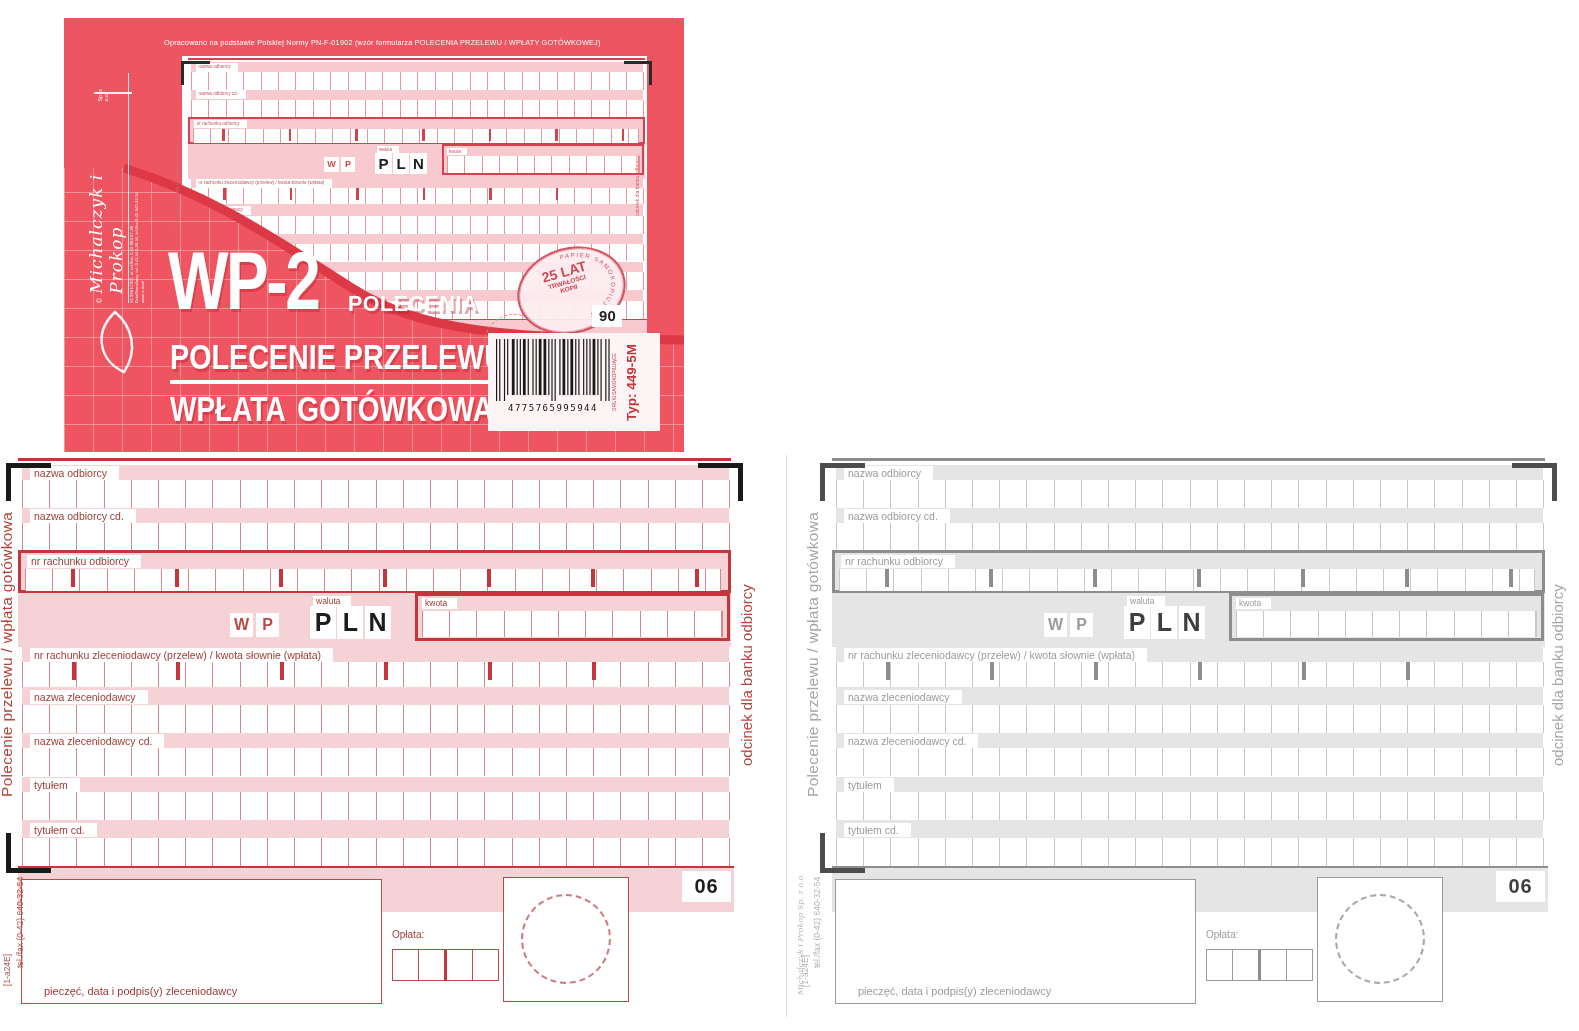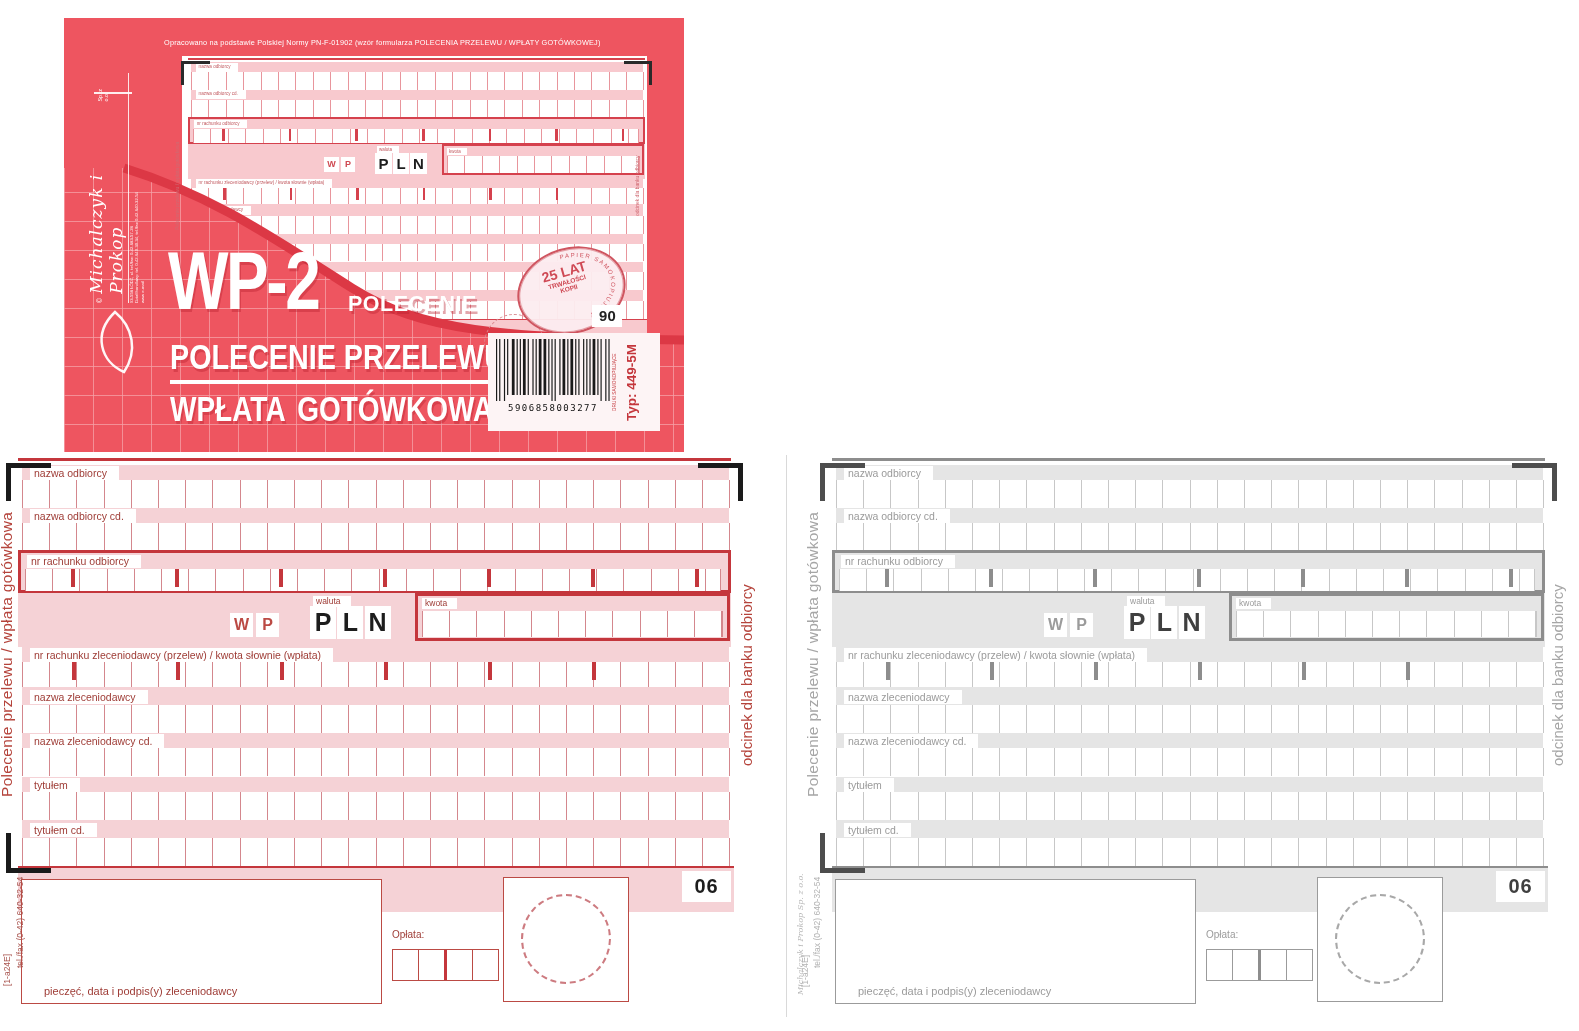--- a/index.html
+++ b/index.html
@@ -167,21 +167,21 @@
       <div class="brand-addr">93-558 ŁÓDŹ, ul.  tel./fax: 0-42-683-57-28</div>
       <div class="brand-addr">Dział handlowy: tel. 0-42-640-30-34, tel./fax 0-42-640-32-54</div>
       <div class="brand-addr">www  e-mail</div>
     </div>
 
     <svg id="brand-logo" width="62" height="66" viewBox="0 0 62 66">
       <path d="M31,2 C49,17 54,41 40,62 C17,52 8,24 31,2 Z" fill="none" stroke="rgba(255,255,255,.95)" stroke-width="2.5"></path>
     </svg>
 
     <div id="title-wp2" class="cover-title">WP-2</div>
-    <div id="title-odcinkowy" class="cover-title">POLECENIE</div>
+    <div id="title-odcinkowy" class="cover-title">POLECENIA</div>
     <div id="subtitle-1" class="cover-title">POLECENIE PRZELEWU</div>
     <div id="title-underline"></div>
     <div id="subtitle-2" class="cover-title">WPŁATA GOTÓWKOWA</div>
 
     <div id="cover-dashed-circle"></div>
 
     <div id="stamp">
       <div id="stamp-oval"></div>
       <svg width="106" height="82" viewBox="0 0 106 82" style="position:absolute;left:0;top:0;">
         <defs>
@@ -228,21 +228,21 @@
           <rect x="82.33333333333333" y="0" width="1.1833333333333331" height="56" fill="#1a1a1a"></rect>
           <rect x="87.08333333333333" y="0" width="1.1833333333333331" height="56" fill="#1a1a1a"></rect>
           <rect x="90.25" y="0" width="1.1833333333333331" height="56" fill="#1a1a1a"></rect>
           <rect x="93.41666666666666" y="0" width="1.1833333333333331" height="56" fill="#1a1a1a"></rect>
           <rect x="96.58333333333333" y="0" width="2.7666666666666666" height="56" fill="#1a1a1a"></rect>
           <rect x="101.33333333333333" y="0" width="1.1833333333333331" height="56" fill="#1a1a1a"></rect>
           <rect x="104.5" y="0" width="1.1833333333333331" height="62" fill="#1a1a1a"></rect>
           <rect x="109.25" y="0" width="1.1833333333333331" height="62" fill="#1a1a1a"></rect>
           <rect x="112.41666666666666" y="0" width="1.1833333333333331" height="62" fill="#1a1a1a"></rect>
         </svg>
-      <div id="barcode-digits">5906858003277</div>
+      <div id="barcode-digits">4775765995944</div>
       <div id="barcode-print-label" class="vtext">DRUKI SAMOKOPIUJĄCE</div>
       <div id="barcode-type-label" class="vtext">Typ: 449-5M</div>
     </div>
   </div>
 
   <div id="form-pink">
       <div style="position: absolute; left: 10px; top: 3px; width: 713px; height: 2.5px; background: rgb(196, 54, 60);"></div>
       <div style="position: absolute; left: 14px; top: 10px; width: 707px; height: 15px; background: rgb(245, 210, 214);">
         <div style="position: absolute; left: 8px; top: 0.5px; background: rgb(255, 255, 255); padding: 0px 12px 0px 4px; font: 10.5px / 14px &quot;Liberation Sans&quot;, sans-serif; color: rgb(158, 59, 53); white-space: nowrap;">nazwa odbiorcy</div>
       </div>

